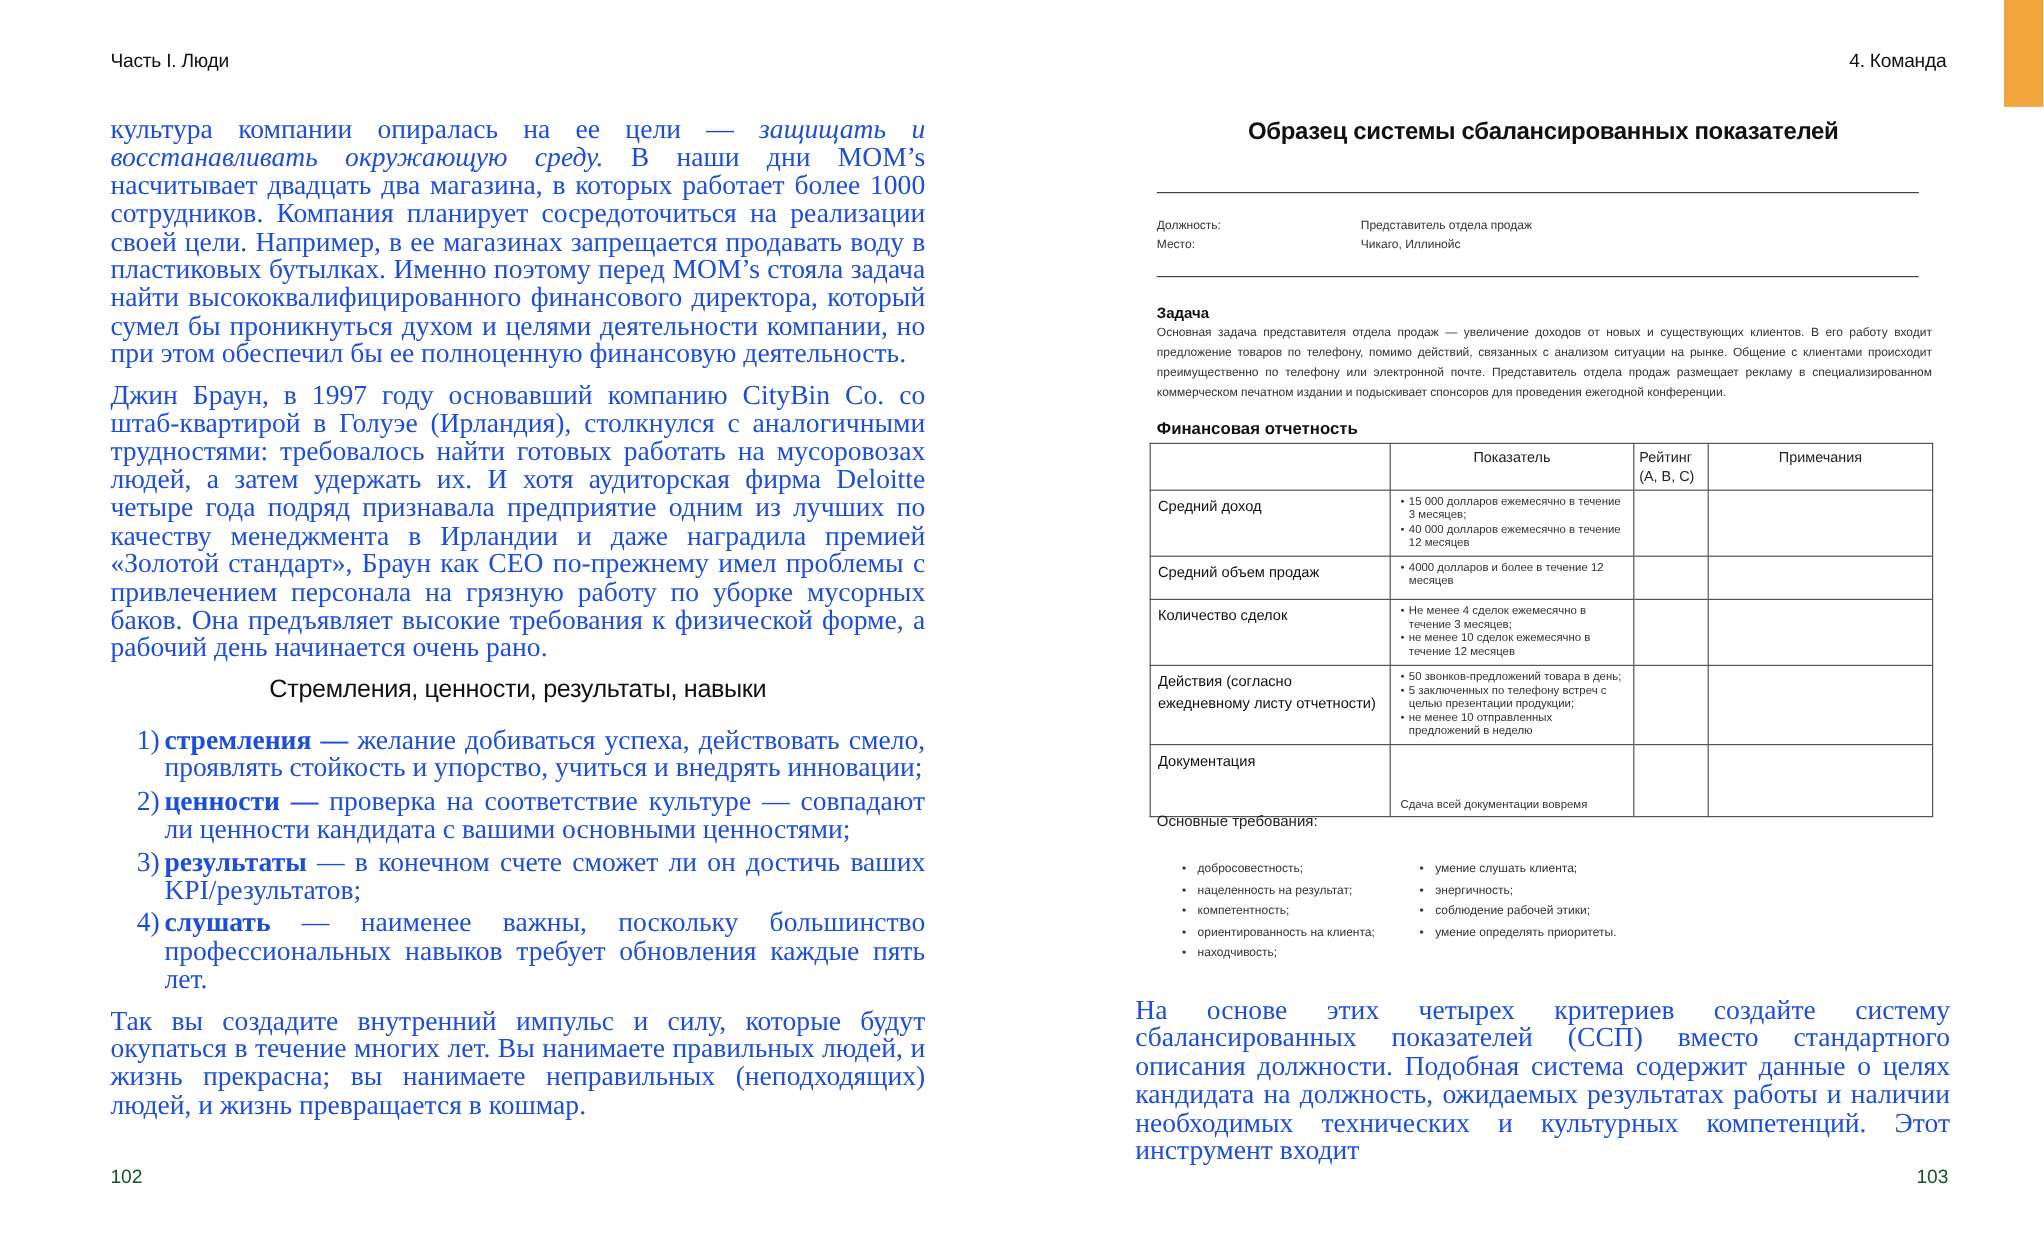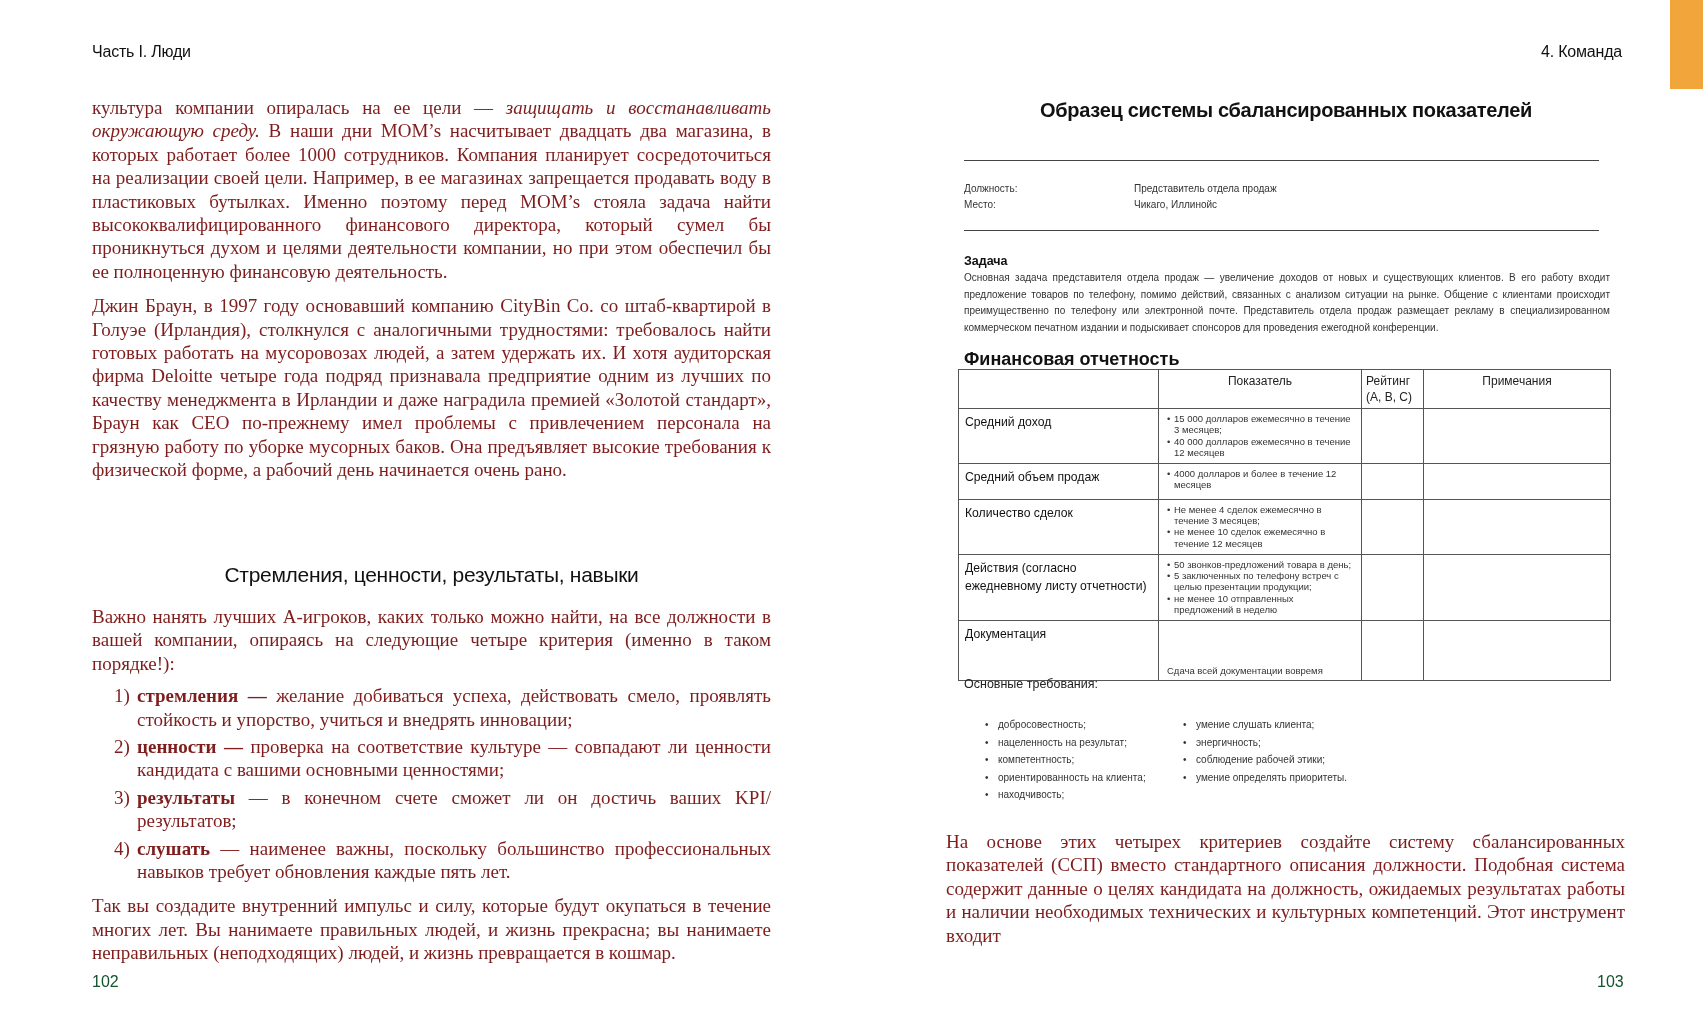--- a/index.html
+++ b/index.html
@@ -6,21 +6,21 @@
   html, body { width: 1703px; height: 1034px; background: #ffffff; overflow: hidden; }
   body { position: relative; color: #1e1e1e; }
   .abs { position: absolute; }
   .sans { font-family: "Liberation Sans", "DejaVu Sans", sans-serif; }
   .serif { font-family: "Liberation Serif", "DejaVu Serif", serif; }
 
   .running-head { font-size: 16px; color: #111; letter-spacing: -0.2px; }
   .folio { font-size: 16px; color: #14532d; }
   .orange-tab { left: 1670px; top: 0; width: 33px; height: 89px; }
 
-  .body-text { font-size: 19px; line-height: 23.4px; text-align: justify; color: #7f1d1d; }
+  .body-text { font-size: 23px; line-height: 23.4px; text-align: justify; color: #1d4ed8; }
   .body-text p { margin-bottom: 11px; }
   .body-text p:last-child { margin-bottom: 0; }
   .body-text em { font-style: italic; }
 
   .section-heading { font-size: 21px; font-weight: normal; text-align: center; color: #111; letter-spacing: -0.3px; }
 
   .crit-list { list-style: none; }
   .crit-list li { position: relative; padding-left: 45px; margin-bottom: 4px; padding-right: 0; }
   .crit-list li .num { position: absolute; left: 22px; top: 0; }
   .crit-list li b { font-weight: bold; }
@@ -53,21 +53,20 @@
 <div class="abs sans running-head" style="left:92px; top:43px;">Часть I. Люди</div>
 
 <div class="abs serif body-text" style="left:92px; top:96px; width:679px;">
   <p><span>культура компании опиралась на ее цели — </span><em>защищать и восстанавливать окружающую среду.</em><span> В наши дни MOM’s насчитывает двадцать два магазина, в которых работает более 1000 сотрудников. Компания планирует сосредоточиться на реализации своей цели. Например, в ее магазинах запрещается продавать воду в пластиковых бутылках. Именно поэтому перед MOM’s стояла задача найти высококвалифицированного финансового директора, который сумел бы проникнуться духом и целями деятельности компании, но при этом обеспечил бы ее полноценную финансовую деятельность.</span></p>
   <p>Джин Браун, в 1997 году основавший компанию CityBin Co. со штаб-квартирой в Голуэе (Ирландия), столкнулся с аналогичными трудностями: требовалось найти готовых работать на мусоровозах людей, а затем удержать их. И хотя аудиторская фирма Deloitte четыре года подряд признавала предприятие одним из лучших по качеству менеджмента в Ирландии и даже наградила премией «Золотой стандарт», Браун как CEO по-прежнему имел проблемы с привлечением персонала на грязную работу по уборке мусорных баков. Она предъявляет высокие требования к физической форме, а рабочий день начинается очень рано.</p>
 </div>
 
 <div class="abs sans section-heading" style="left:92px; top:563px; width:679px;">Стремления, ценности, результаты, навыки</div>
 
 <div class="abs serif body-text" style="left:92px; top:605px; width:679px;">
-  <p style="margin-bottom:9px;">Важно нанять лучших А-игроков, каких только можно найти, на все должности в вашей компании, опираясь на следующие четыре критерия (именно в таком порядке!):</p>
   <ol class="crit-list" style="margin-bottom:11px;">
     <li><span class="num">1)</span><b>стремления —</b><span> желание добиваться успеха, действовать смело, проявлять стойкость и упорство, учиться и внедрять инновации;</span></li>
     <li><span class="num">2)</span><b>ценности —</b><span> проверка на соответствие культуре — совпадают ли ценности кандидата с вашими основными ценностями;</span></li>
     <li><span class="num">3)</span><b>результаты</b><span> — в конечном счете сможет ли он достичь ваших KPI/результатов;</span></li>
     <li><span class="num">4)</span><b>слушать</b><span> — наименее важны, поскольку большинство профессиональных навыков требует обновления каждые пять лет.</span></li>
   </ol>
   <p>Так вы создадите внутренний импульс и силу, которые будут окупаться в течение многих лет. Вы нанимаете правильных людей, и жизнь прекрасна; вы нанимаете неправильных (неподходящих) людей, и жизнь превращается в кошмар.</p>
 </div>
 
 <div class="abs sans folio" style="left:92px; top:973px;">102</div>
@@ -82,21 +81,21 @@
 <div class="abs sans sc-small" style="left:964px; top:181px;text-align:right;">Должность:</div>
 <div class="abs sans sc-small" style="left:1134px; top:181px;">Представитель отдела продаж</div>
 <div class="abs sans sc-small" style="left:964px; top:197px;">Место:</div>
 <div class="abs sans sc-small" style="left:1134px; top:197px;">Чикаго, Иллинойс</div>
 
 <div class="abs sc-rule" style="left:964px; top:230px; width:635px;"></div>
 
 <div class="abs sans sc-label" style="left:964px; top:254px;">Задача</div>
 <div class="abs sans sc-task" style="left:964px; top:270px; width:646px;">Основная задача представителя отдела продаж — увеличение доходов от новых и существующих клиентов. В его работу входит предложение товаров по телефону, помимо действий, связанных с анализом ситуации на рынке. Общение с клиентами происходит преимущественно по телефону или электронной почте. Представитель отдела продаж размещает рекламу в специализированном коммерческом печатном издании и подыскивает спонсоров для проведения ежегодной конференции.</div>
 
-<div class="abs sans sc-label" style="left:964px; top:349px; font-size:18px;text-align:right;">Финансовая отчетность</div>
+<div class="abs sans sc-label" style="left:964px; top:349px; font-size:14px;text-align:right;">Финансовая отчетность</div>
 
 <table class="sc-table sans">
   <colgroup>
     <col style="width:200px">
       <col style="width:203px">
       <col style="width:62px">
       <col style="width:187px">
   </colgroup>
   <tbody>
       <tr>

